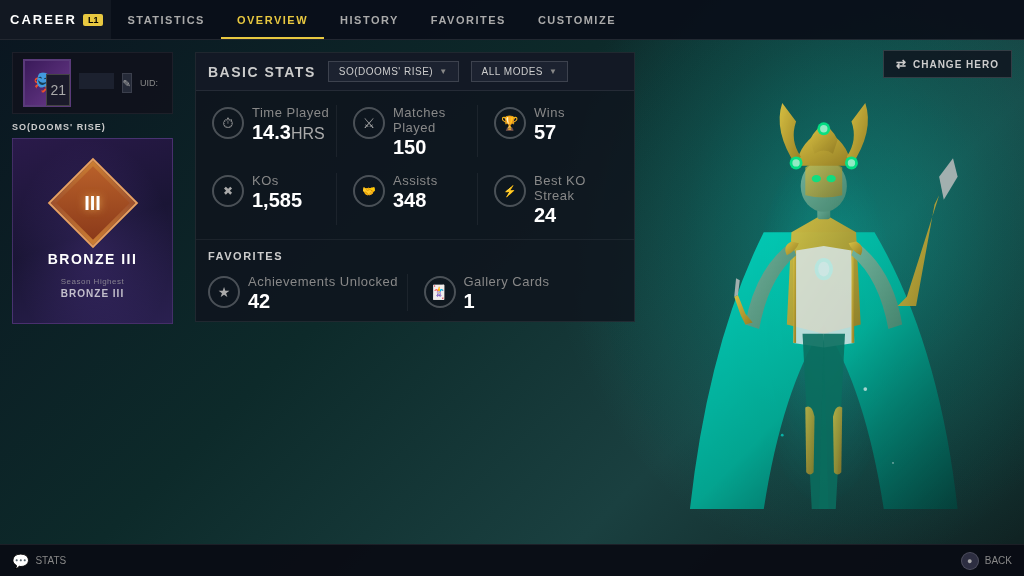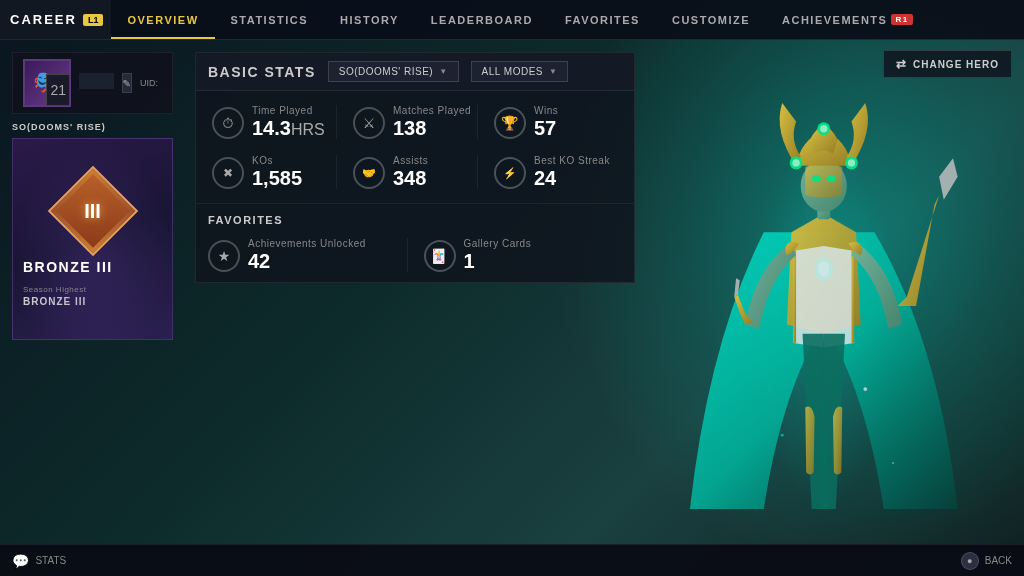--- a/index.html
+++ b/index.html
@@ -180,22 +180,22 @@
       font-size: 9px;
       font-weight: bold;
       letter-spacing: 1px;
       margin-bottom: 6px;
       text-transform: uppercase;
     }
 
     .rank-card {
       background: linear-gradient(160deg, #2a1a4a 0%, #1a1535 50%, #2a2050 100%);
       border: 1px solid rgba(150,100,200,0.3);
-      padding: 32px 10px;
-      text-align: left;
+      padding: 24px 10px;
+      text-align: center;
       position: relative;
       overflow: hidden;
     }
     .rank-card-bg {
       position: absolute;
       inset: 0;
       background: radial-gradient(ellipse at 50% 60%, rgba(120,80,200,0.2) 0%, transparent 70%);
     }
     .rank-icon-container {
       position: relative;
@@ -330,21 +330,21 @@
       justify-content: center;
       flex-shrink: 0;
       font-size: 14px;
       color: #aaa;
       margin-top: 2px;
     }
 
     .stat-text {}
     .stat-label {
       color: #888888;
-      font-size: 10px;
+      font-size: 13px;
       letter-spacing: 0.5px;
       margin-bottom: 2px;
     }
     .stat-value {
       color: #ffffff;
       font-size: 20px;
       font-weight: bold;
       line-height: 1;
     }
     .stat-unit {
@@ -509,41 +509,34 @@
 <div class="bg-accent"></div>
 
 <div class="hero-bg-glow"></div>
 
 <div class="nav-bar">
   <div class="nav-career">
     <span class="nav-career-label">CAREER</span>
     <span class="nav-badge active">L1</span>
   </div>
   <div class="nav-tabs">
+    <div class="nav-tab">
+      <span>STATISTICS</span>
+    </div>
     <div class="nav-tab active">
       <span>OVERVIEW</span>
     </div>
     <div class="nav-tab">
-      <span>STATISTICS</span>
-    </div>
-    <div class="nav-tab">
       <span>HISTORY</span>
-    </div>
-    <div class="nav-tab">
-      <span>LEADERBOARD</span>
     </div>
     <div class="nav-tab">
       <span>FAVORITES</span>
     </div>
     <div class="nav-tab">
       <span>CUSTOMIZE</span>
-    </div>
-    <div class="nav-tab">
-      <span>ACHIEVEMENTS</span>
-      <span class="tab-badge">R1</span>
     </div>
   </div>
 </div>
 
 <div class="main-content">
 
   <div class="left-panel">
 
     <div class="profile-header-row">
       <div class="avatar-box">
@@ -594,21 +587,21 @@
               <div class="stat-label">Time Played</div>
               <div class="stat-value">
                 <span>14.3</span><span class="stat-unit">HRS</span>
               </div>
             </div>
           </div>
           <div class="stat-item">
             <div class="stat-icon-circle">⚔</div>
             <div class="stat-text">
               <div class="stat-label">Matches Played</div>
-              <div class="stat-value">138</div>
+              <div class="stat-value">150</div>
             </div>
           </div>
           <div class="stat-item">
             <div class="stat-icon-circle">🏆</div>
             <div class="stat-text">
               <div class="stat-label">Wins</div>
               <div class="stat-value">57</div>
             </div>
           </div>
         </div>

